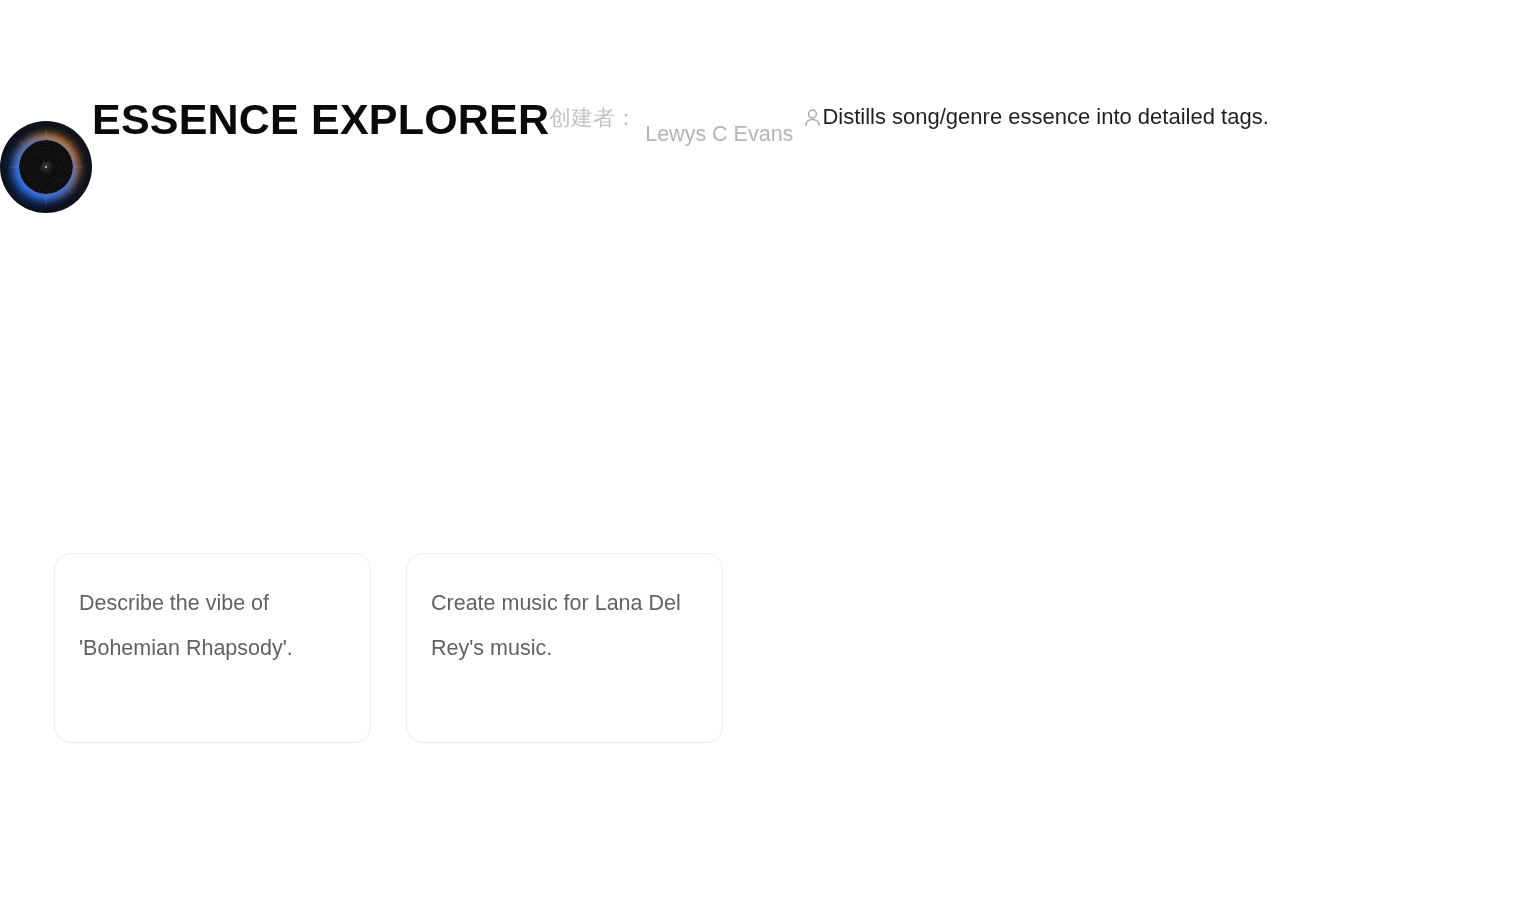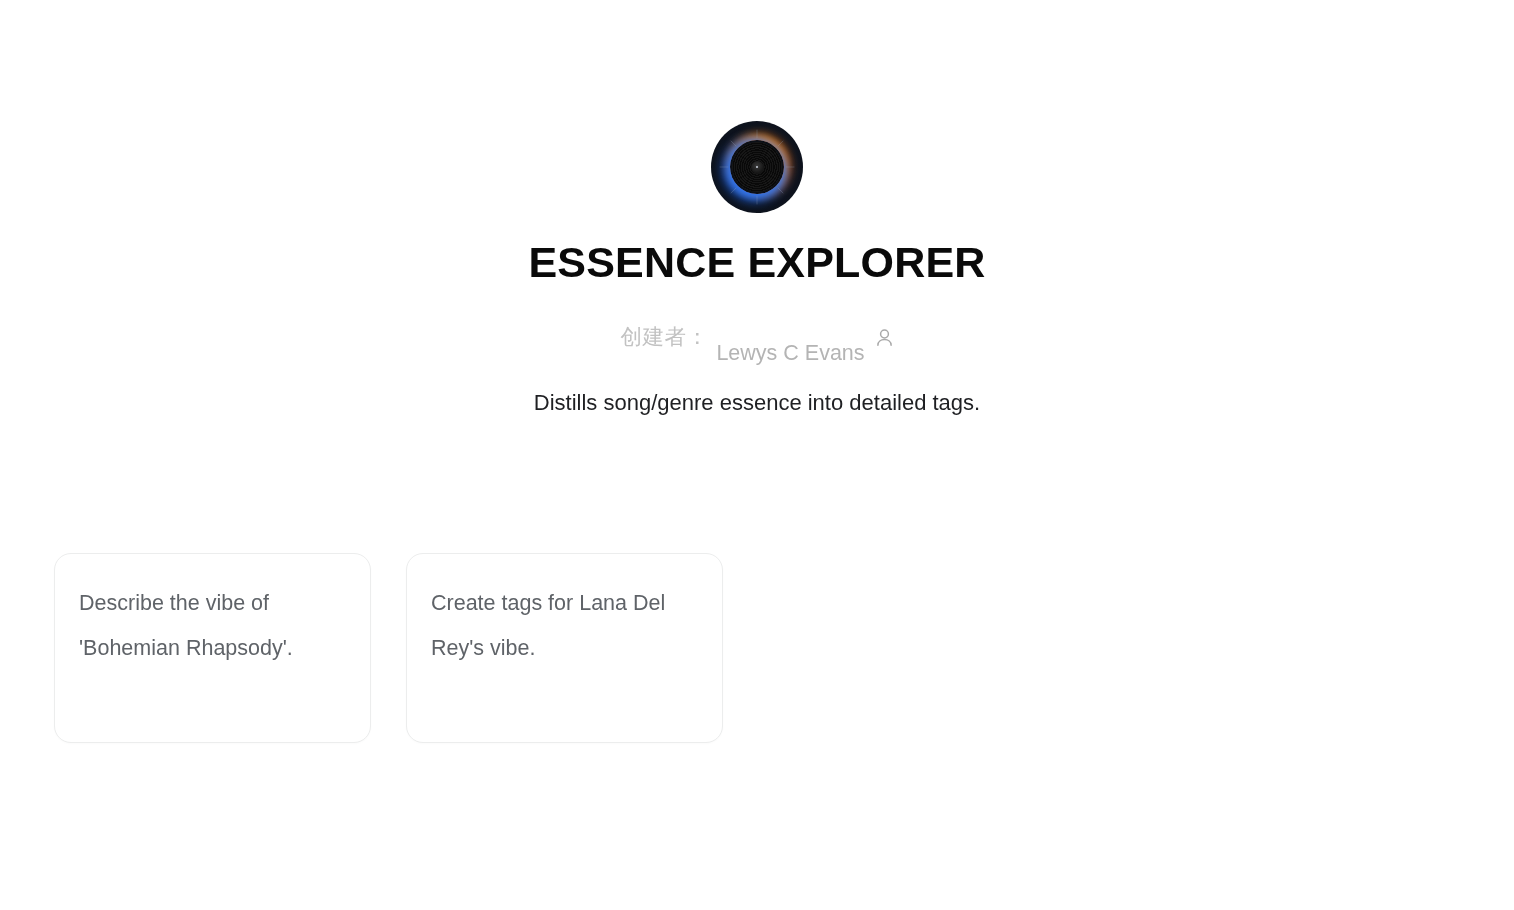--- a/index.html
+++ b/index.html
@@ -22,21 +22,21 @@
     background: #ffffff;
   }
 
   
   .hero {
     position: absolute;
     left: 0;
     top: 0;
     width: 1514px;
     display: flex;
-    flex-direction: column;
+    flex-direction: row;
     align-items: center;
   }
 
   .avatar {
     margin-top: 121px;
     width: 92px;
     height: 92px;
     border-radius: 50%;
     position: relative;
     overflow: hidden;
@@ -245,17 +245,17 @@
 
     <p class="app-desc">Distills song/genre essence into detailed tags.</p>
 
   </div>
 
   <div class="suggestions">
     <div class="suggestion-card">
       <span class="suggestion-text">Describe the vibe of 'Bohemian Rhapsody'.</span>
     </div>
     <div class="suggestion-card">
-      <span class="suggestion-text">Create tags for Lana Del Rey's vibe.</span>
+      <span class="suggestion-text">Create music for Lana Del Rey's music.</span>
     </div>
   </div>
 
 </div>
 
 </body></html>

